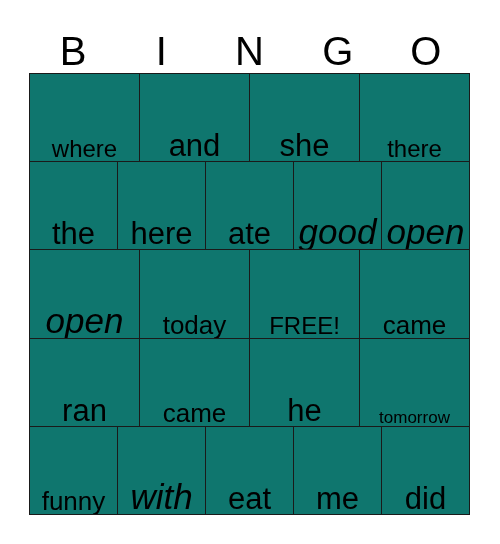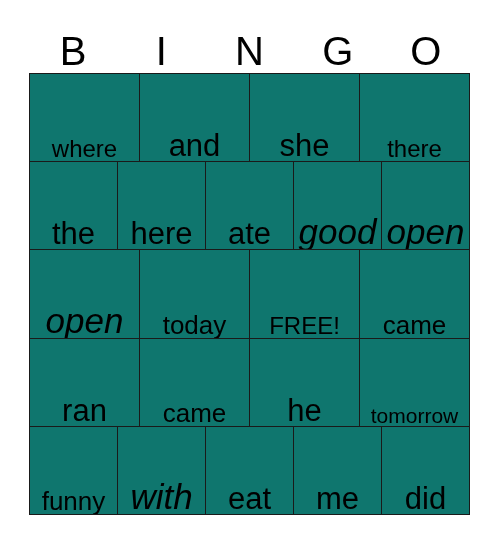--- a/index.html
+++ b/index.html
@@ -70,21 +70,21 @@
     white-space: nowrap;
     line-height: 1.0;
     font-weight: 400;
     color: #000000;
   }
   
   .fs-xl   { font-size: 31px; margin-top: 21px; }
   .fs-lg   { font-size: 35px; font-style: italic; }
   .fs-md   { font-size: 26px; }
   .fs-sm   { font-size: 24px; }
-  .fs-xs   { font-size: 21px; }
+  .fs-xs   { font-size: 17px; }
 </style>
 </head>
 <body>
 
 <div id="card">
 
   <div id="header-row">
     <div class="header-letter">B</div>
     <div class="header-letter">I</div>
     <div class="header-letter">N</div>

